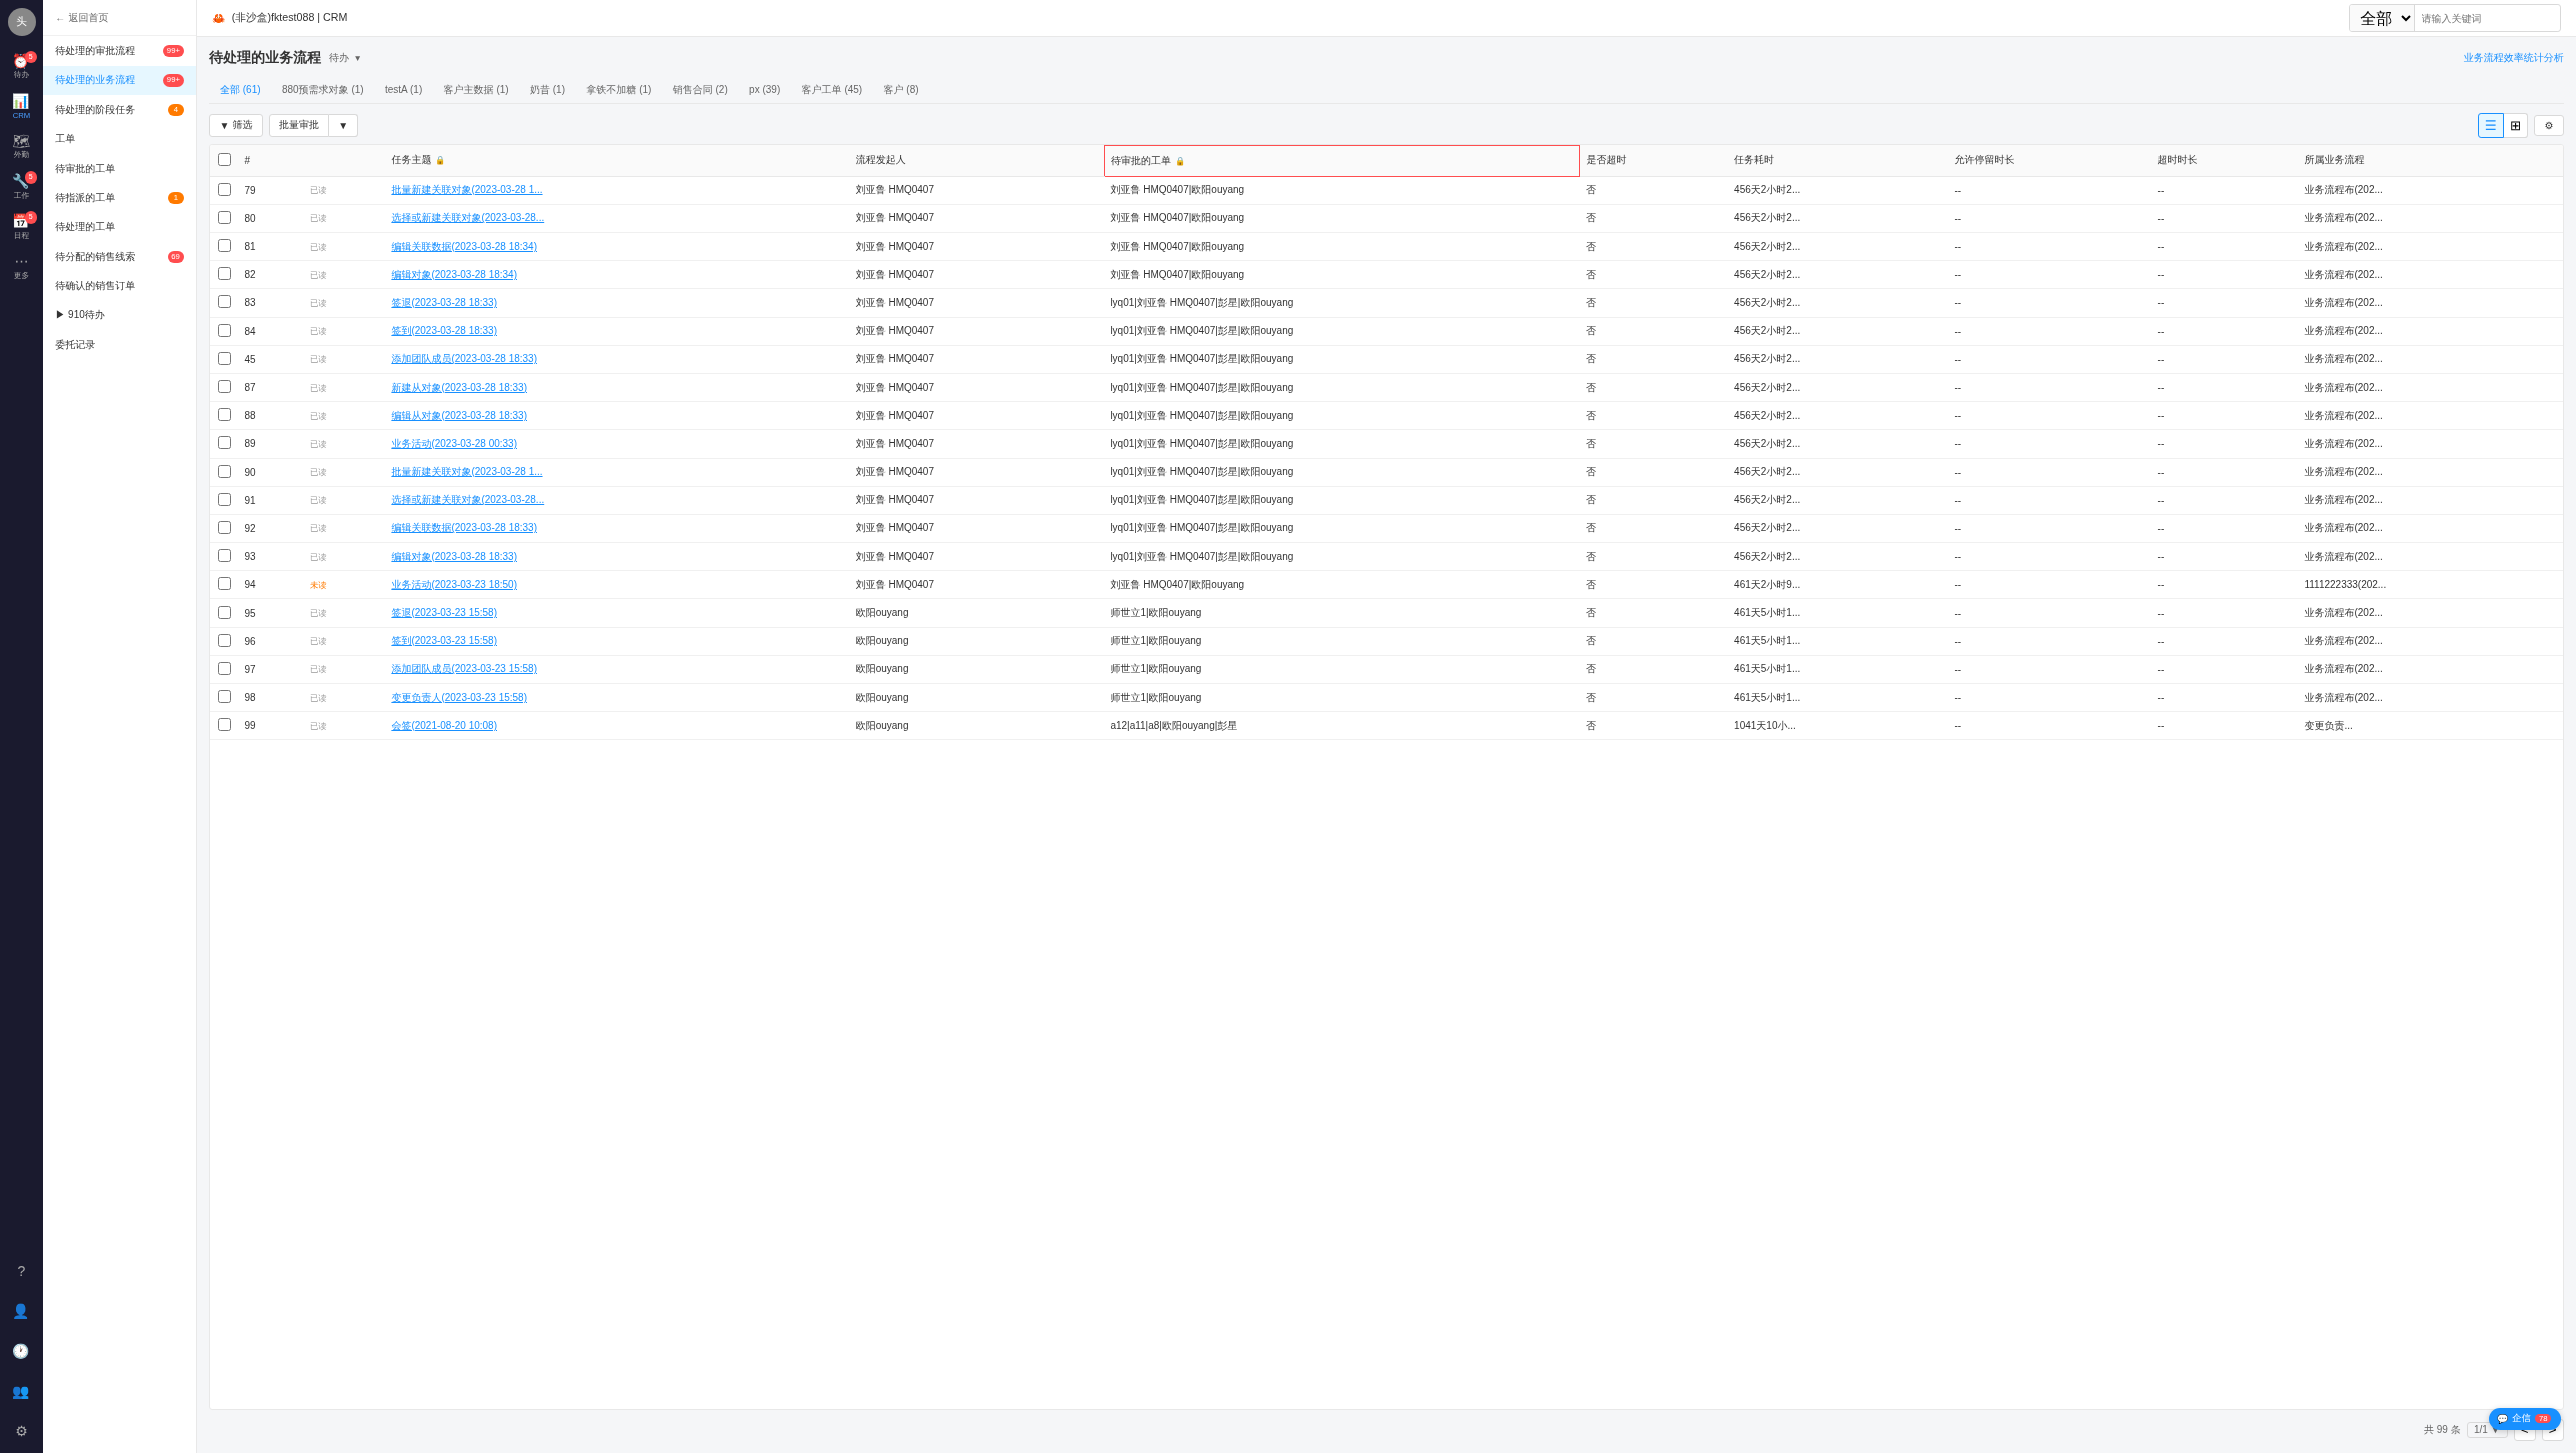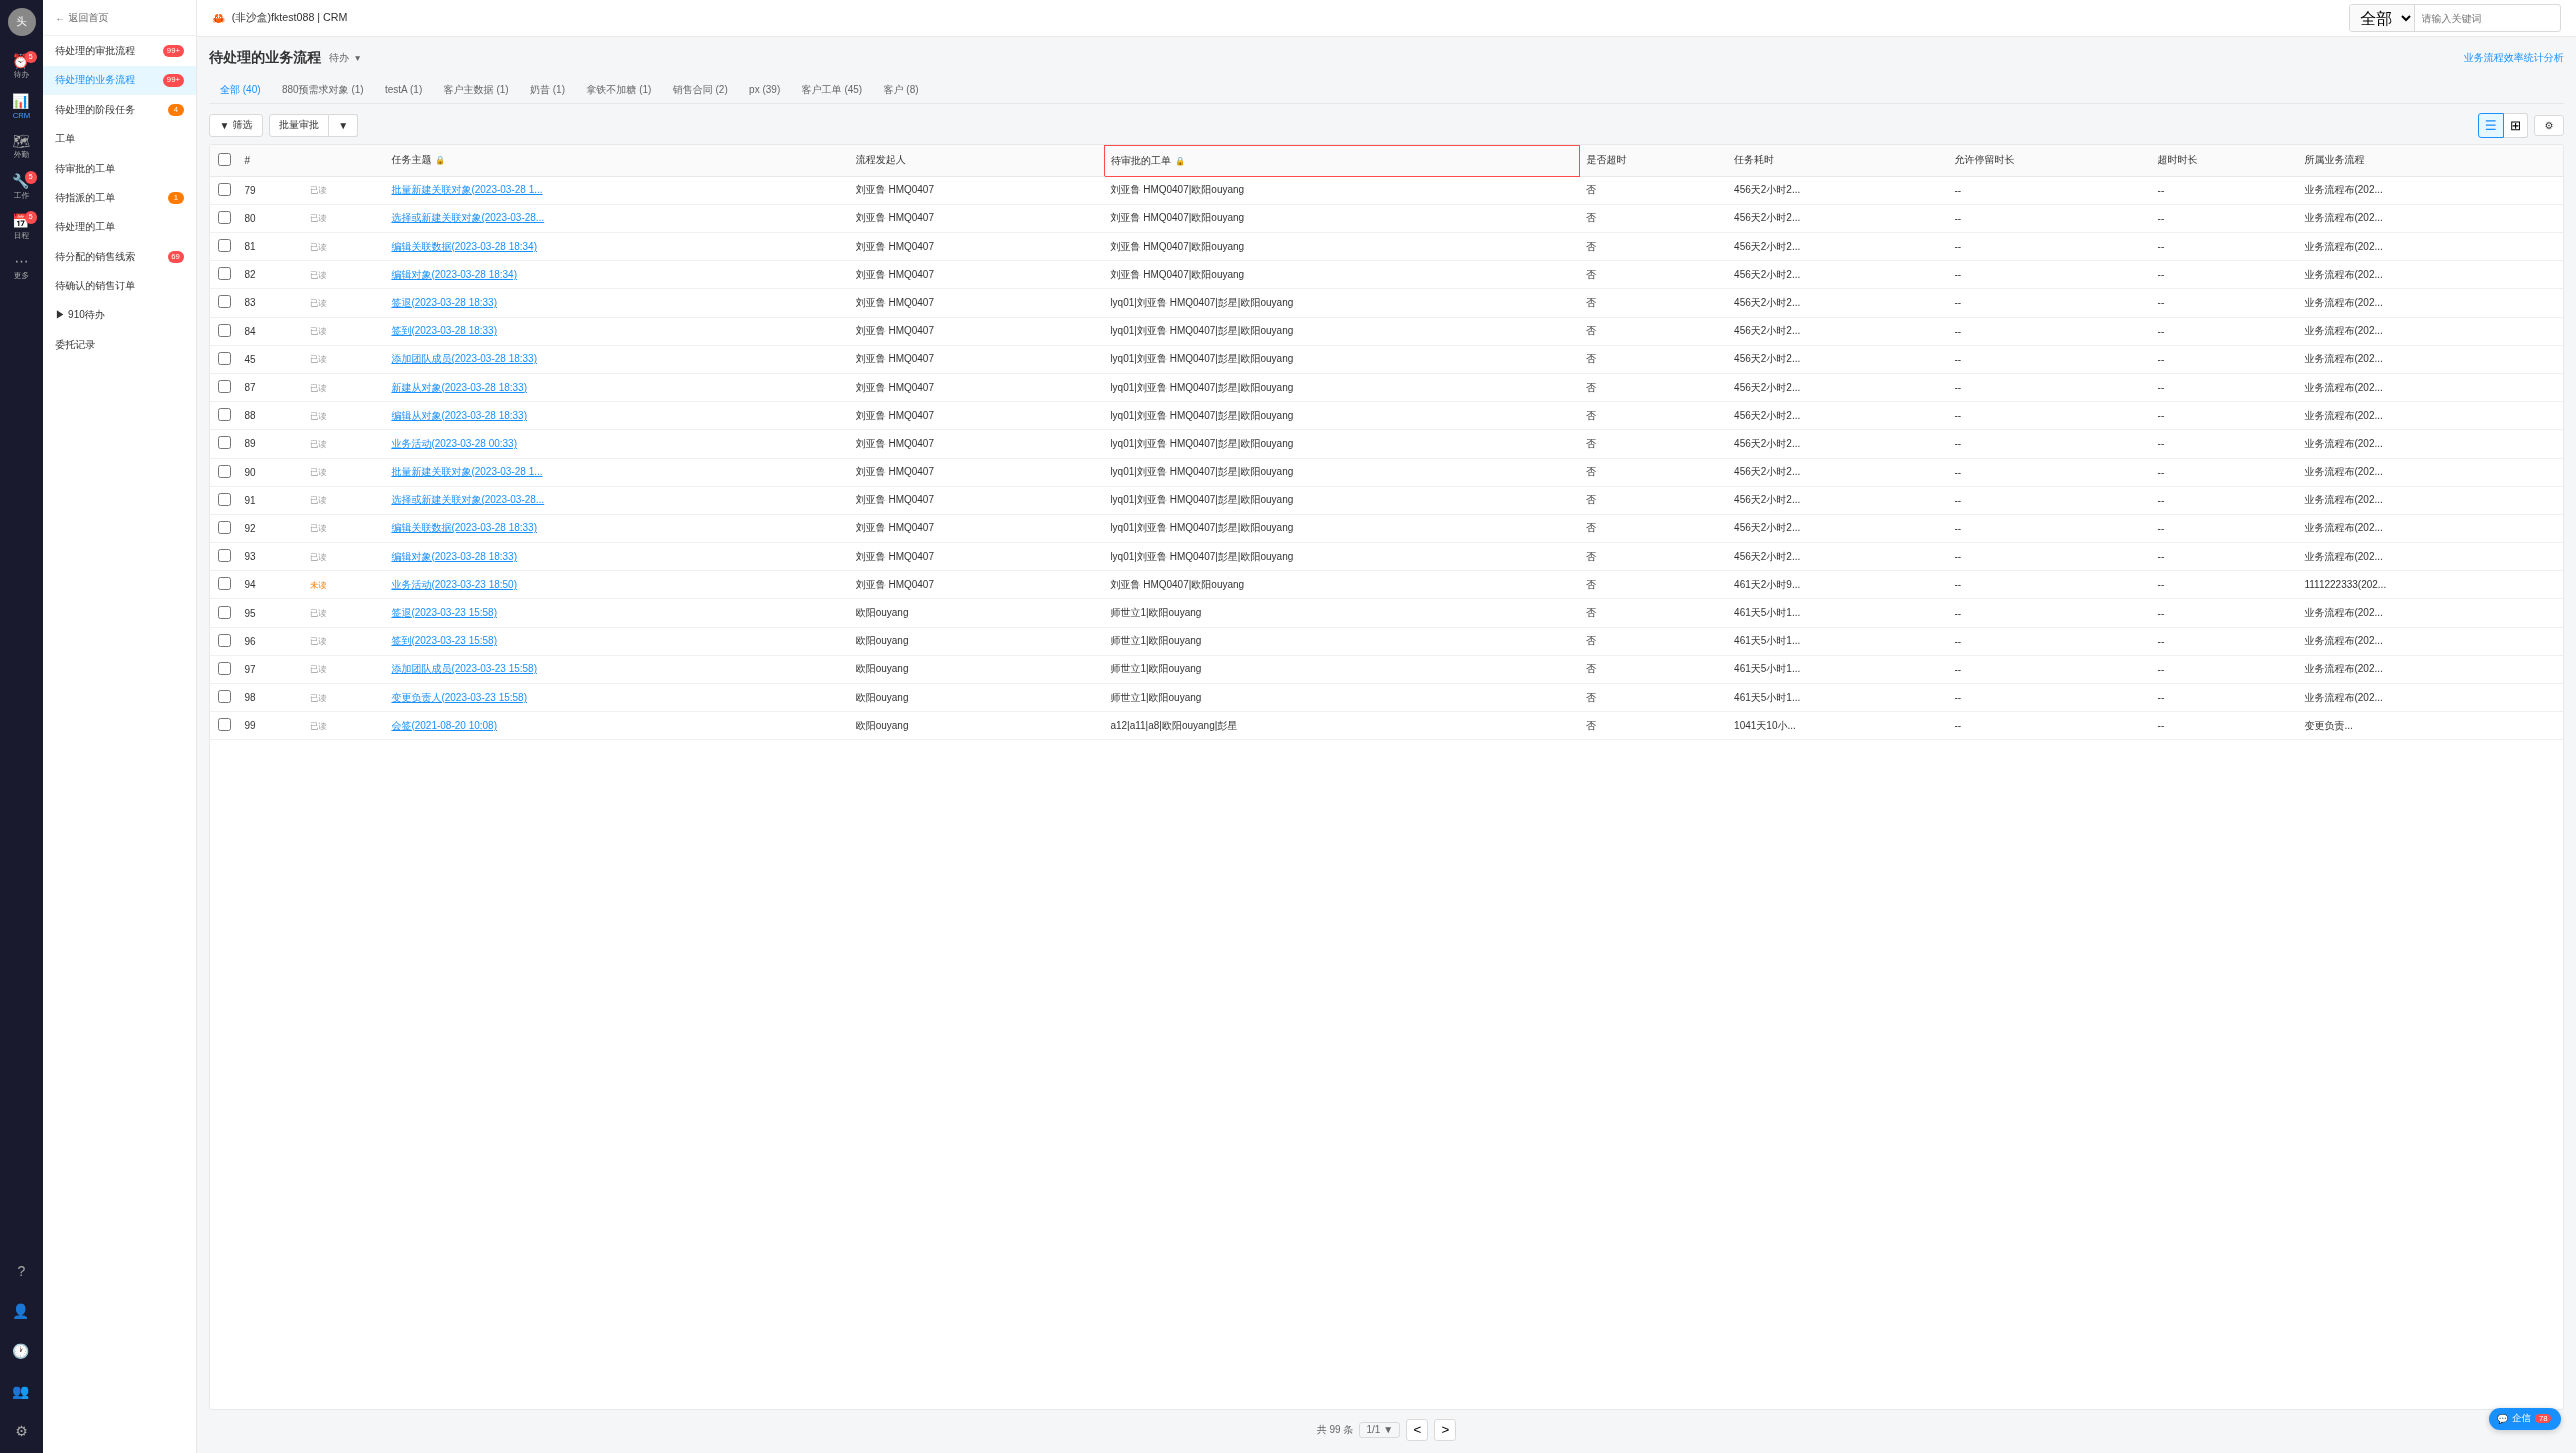--- a/index.html
+++ b/index.html
@@ -195,21 +195,21 @@
       overflow: hidden;
       text-overflow: ellipsis;
       max-width: 154px;
     }
     .link-cell { color: #1890ff; cursor: pointer; }
     .read-badge { font-size: 8.4px; color: #999; }
     .unread-badge { font-size: 8.4px; color: #ff7a00; }
 
     
     .pagination {
-      display: flex; align-items: center; justify-content: center; gap: 6.1px; margin-top: 9.2px; font-size: 10px; color: #666;
+      display: flex; align-items: center; justify-content: flex-end; gap: 6.1px; margin-top: 9.2px; font-size: 10px; color: #666;
     }
     .pagination-btn { padding: 2.3px 6.1px; border: 0.8px solid #d9d9d9; border-radius: 3.1px; cursor: pointer; background: #fff; }
 
     .view-toggle { display: flex; gap: 0; }
     .view-btn { padding: 3.8px 6.1px; border: 0.8px solid #d9d9d9; cursor: pointer; background: #fff; display: flex; align-items: center; justify-content: center; }
     .view-btn:first-child { border-radius: 3.1px 0 0 3.1px; }
     .view-btn:last-child { border-radius: 0 3.1px 3.1px 0; border-left: none; }
     .view-btn.active { background: #e6f7ff; color: #1890ff; border-color: #1890ff; }
 
     .float-btn {
@@ -361,21 +361,21 @@
         <div class="status-badge-row">
           <span>待办</span>
           <span class="dropdown-arrow">▼</span>
         </div>
       </div>
       <span class="link-text">业务流程效率统计分析</span>
     </div>
 
     <div class="tab-bar">
       <div class="tab-item active">
-        <span>全部 (40)</span>
+        <span>全部 (61)</span>
       </div>
       <div class="tab-item">
         <span>880预需求对象 (1)</span>
       </div>
       <div class="tab-item">
         <span>testA (1)</span>
       </div>
       <div class="tab-item">
         <span>客户主数据 (1)</span>
       </div>

